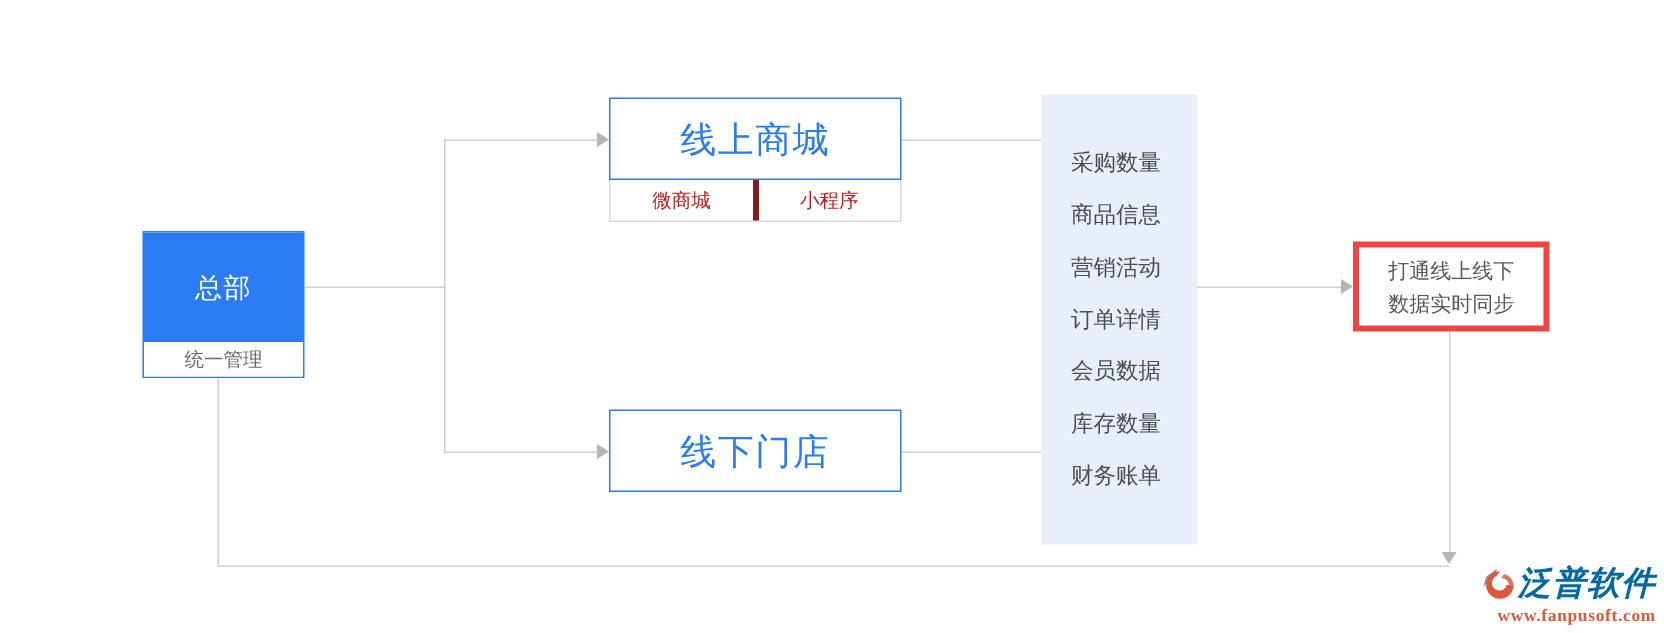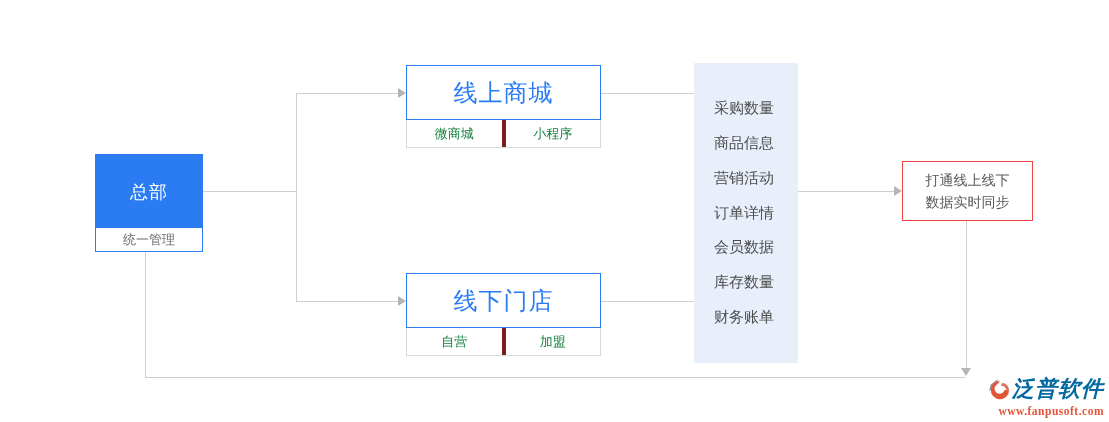--- a/index.html
+++ b/index.html
@@ -13,27 +13,27 @@
   .hq-title{flex:0 0 73px;background:#2b7bf3;color:#ffffff;display:flex;align-items:center;justify-content:center;font-size:18px;letter-spacing:1px;}
   .hq-sub{flex:1;display:flex;align-items:center;justify-content:center;color:#6b6b6b;font-size:13px;background:#ffffff;}
 
   .channel-main{width:195px;height:55px;border:1px solid #2b7bf3;display:flex;align-items:center;justify-content:center;color:#2b7bf3;font-size:24px;letter-spacing:1px;}
   .online-main{left:406px;top:65px;}
   .offline-main{left:406px;top:273px;}
 
   .channel-sub{width:195px;height:28px;border:1px solid #d9d9d9;border-top:none;display:flex;}
   .online-sub{left:406px;top:120px;}
   .offline-sub{left:406px;top:328px;}
-  .channel-cell{flex:1;display:flex;align-items:center;justify-content:center;color:#15803d;font-size:13px;}
+  .channel-cell{flex:1;display:flex;align-items:center;justify-content:center;color:#b91c1c;font-size:13px;}
   .channel-cell + .channel-cell{border-left:4px solid #7f1d1d;}
 
   .panel{left:694px;top:63px;width:104px;height:300px;background:#e8effb;border:none;display:flex;flex-direction:column;justify-content:space-between;padding:28px 0;}
   .panel-item{height:36px;display:flex;align-items:center;padding-left:20px;color:#4d4d4d;font-size:15px;}
 
-  .result{left:902px;top:161px;width:131px;height:60px;border:1px solid #ef4444;display:flex;flex-direction:column;align-items:center;justify-content:center;color:#595959;font-size:14px;line-height:22px;}
+  .result{left:902px;top:161px;width:131px;height:60px;border:4px solid #ef4444;display:flex;flex-direction:column;align-items:center;justify-content:center;color:#595959;font-size:14px;line-height:22px;}
 
   
   .line{position:absolute;background:#cfcfcf;}
   .l-hq-out{left:203px;top:191px;width:94px;height:1px;}
   .l-branch-v{left:296px;top:93px;width:1px;height:209px;}
   .l-branch-top{left:296px;top:93px;width:102px;height:1px;}
   .l-branch-bot{left:296px;top:301px;width:102px;height:1px;}
   .l-online-panel{left:601px;top:93px;width:93px;height:1px;}
   .l-offline-panel{left:601px;top:301px;width:93px;height:1px;}
   .l-panel-result{left:798px;top:191px;width:96px;height:1px;}
@@ -89,24 +89,20 @@
     <span>线上商城</span>
   </div>
   <div class="node channel-sub online-sub">
     <div class="channel-cell">微商城</div>
     <div class="channel-cell">小程序</div>
   </div>
 
   <div class="node channel-main offline-main">
     <span>线下门店</span>
   </div>
-  <div class="node channel-sub offline-sub">
-    <div class="channel-cell">自营</div>
-    <div class="channel-cell">加盟</div>
-  </div>
 
   <div class="node panel">
     <div class="panel-item">采购数量</div>
     <div class="panel-item">商品信息</div>
     <div class="panel-item">营销活动</div>
     <div class="panel-item">订单详情</div>
     <div class="panel-item">会员数据</div>
     <div class="panel-item">库存数量</div>
     <div class="panel-item">财务账单</div>
   </div>

